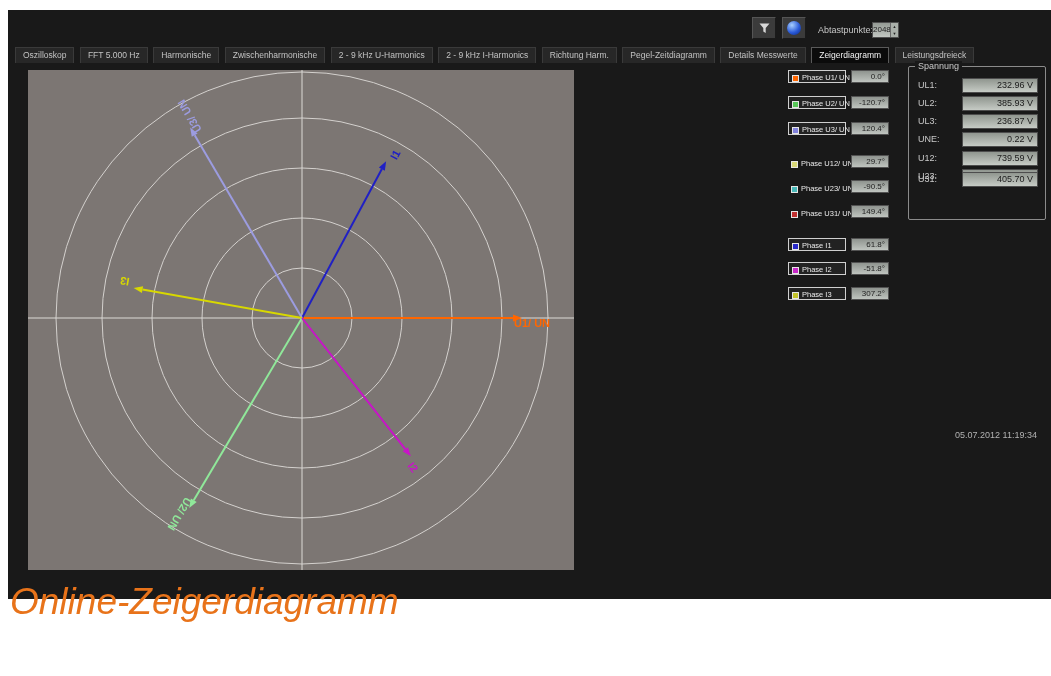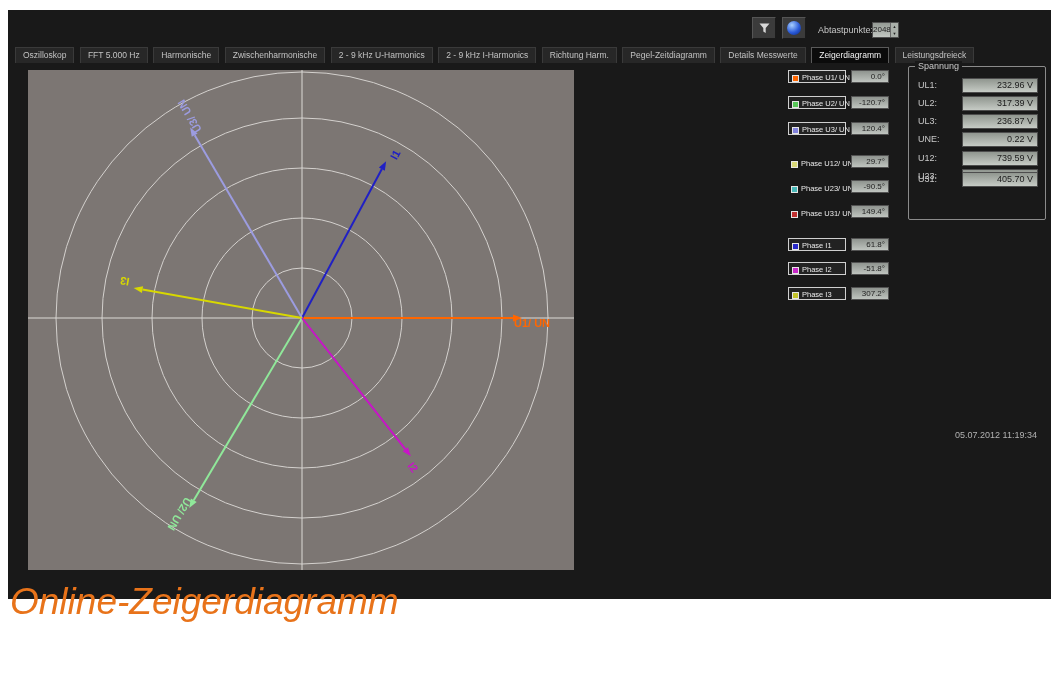--- a/index.html
+++ b/index.html
@@ -223,21 +223,21 @@
 
 
   <div class="gbox" style="top:56px; height:154px">
     <span class="gbox-title">Spannung</span>
     <div class="prow" style="top:11px">
       <span class="plabel">UL1:</span>
       <span class="pval">232.96 V</span>
     </div>
     <div class="prow" style="top:29px">
       <span class="plabel">UL2:</span>
-      <span class="pval">317.39 V</span>
+      <span class="pval">385.93 V</span>
     </div>
     <div class="prow" style="top:47px">
       <span class="plabel">UL3:</span>
       <span class="pval">236.87 V</span>
     </div>
     <div class="prow" style="top:65px">
       <span class="plabel">UNE:</span>
       <span class="pval">0.22 V</span>
     </div>
     <div class="prow" style="top:84px">

